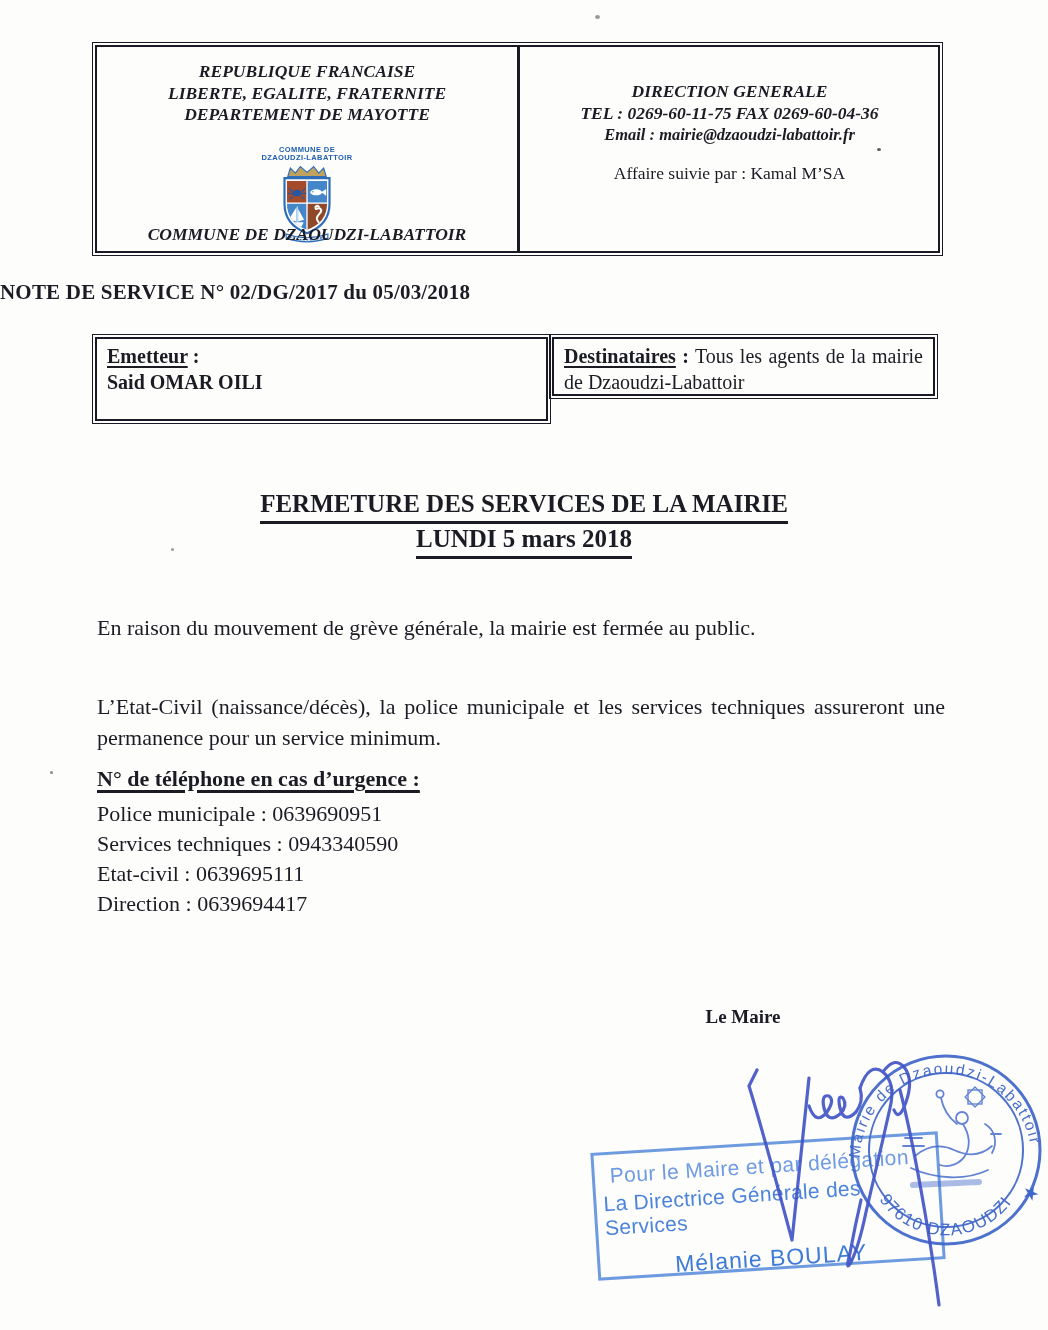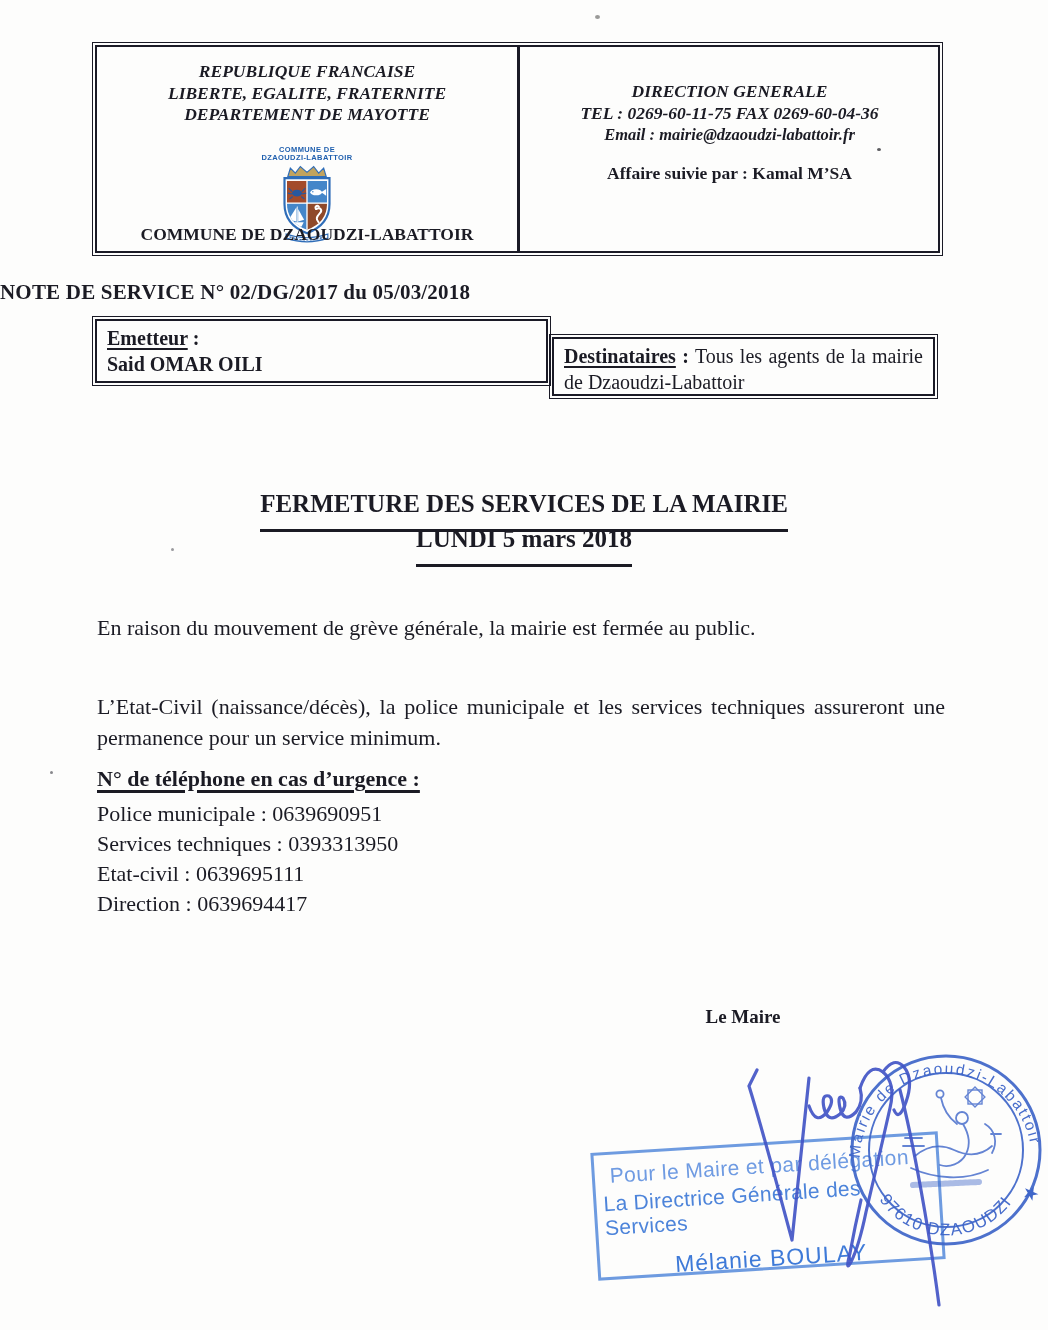--- a/index.html
+++ b/index.html
@@ -21,46 +21,46 @@
   }
   .lh-left {
     position:absolute; left:0; top:0; width:423px; height:100%;
     border-right:3px solid #1a1a26; box-sizing:border-box; text-align:center;
   }
   .lh-right { position:absolute; left:423px; top:0; width:419px; height:100%; text-align:center; }
   .lh-line  { font-size:17.5px; line-height:21.5px; font-weight:bold; font-style:italic; }
   .lh-left .first { margin-top:14px; }
   .lh-right .first { margin-top:34px; }
   .lh-right .email { font-size:16.5px;text-align:center; }
-  .lh-right .affaire { margin-top:17px; font-size:17.5px; font-weight:bold; font-style:normal; }
-  .lh-bottom { position:absolute; left:0; bottom:6px; width:100%; font-size:17.5px; font-weight:bold; }
+  .lh-right .affaire { margin-top:17px; font-size:17.5px; font-weight:normal; font-style:normal; }
+  .lh-bottom { position:absolute; left:0; bottom:6px; width:100%; font-size:17.5px; font-weight:bold; font-style:italic; }
 
   
   .crest { margin-top:20px; }
   .crest-cap { font-family:"Liberation Sans",sans-serif; font-weight:bold; color:#1f5fae;
                font-size:7.5px; line-height:8.5px; letter-spacing:.4px; }
   .crest svg { margin-top:1px; }
 
   
   .note-title { position:absolute; top:280px; left:0; width:100%; 
                 font-size:21px; font-weight:bold; letter-spacing:.2px; }
 
   
   .infobox {
     position:absolute; box-sizing:border-box; padding:4px 10px 0 10px;
     border:2px solid #1a1a26; outline:1px solid #1a1a26; outline-offset:2px;
     font-size:20px; line-height:26px;
   }
-  .sender-box { left:95px; top:319px; width:453px; height:64px; }
+  .sender-box { left:95px; top:337px; width:453px; height:84px; }
   .recipients-box { left:552px; top:337px; width:383px; height:59px; text-align:justify; }
 
   
   .main-title { position:absolute; top:486px; left:0; width:100%; text-align:center;
                 font-size:25px; font-weight:bold; line-height:35px; }
-  .main-title .ul { border-bottom:3px solid #1b1b24; padding-bottom:12px;margin-top:20px; }
+  .main-title .ul { border-bottom:3px solid #1b1b24; padding-bottom:4px;margin-top:20px; }
 
   
   .para1 { position:absolute; left:97px; top:615px; width:852px; font-size:22px; }
   .para2 { position:absolute; left:97px; top:692px; width:848px; font-size:22px;
            line-height:30.5px; text-align:justify; }
 
   .emergency { position:absolute; left:97px; top:764px; font-size:22px; line-height:30px; }
   .em-head { font-weight:bold; text-decoration:underline; text-decoration-thickness:2.5px;
              text-underline-offset:4px; margin-bottom:5px; }
 
@@ -178,21 +178,21 @@
     <div><span class="ul">FERMETURE DES SERVICES DE LA MAIRIE</span></div>
     <div><span class="ul">LUNDI 5 mars 2018</span></div>
   </div>
 
   <div class="para1">En raison du mouvement de grève générale, la mairie est fermée au public.</div>
   <div class="para2">L’Etat-Civil (naissance/décès), la police municipale et les services techniques assureront une permanence pour un service minimum.</div>
 
   <div class="emergency">
     <div class="em-head">N° de téléphone en cas d’urgence :</div>
     <div>Police municipale : 0639690951</div>
-    <div>Services techniques : 0393313950</div>
+    <div>Services techniques : 0943340590</div>
     <div>Etat-civil : 0639695111</div>
     <div>Direction : 0639694417</div>
   </div>
 
   <div class="le-maire">Le Maire</div>
 
   <div class="stamp">
     <div class="l1">Pour le Maire et par délégation</div>
     <div class="l2">La Directrice Générale des Services</div>
     <div class="nm">Mélanie BOULAY</div>

